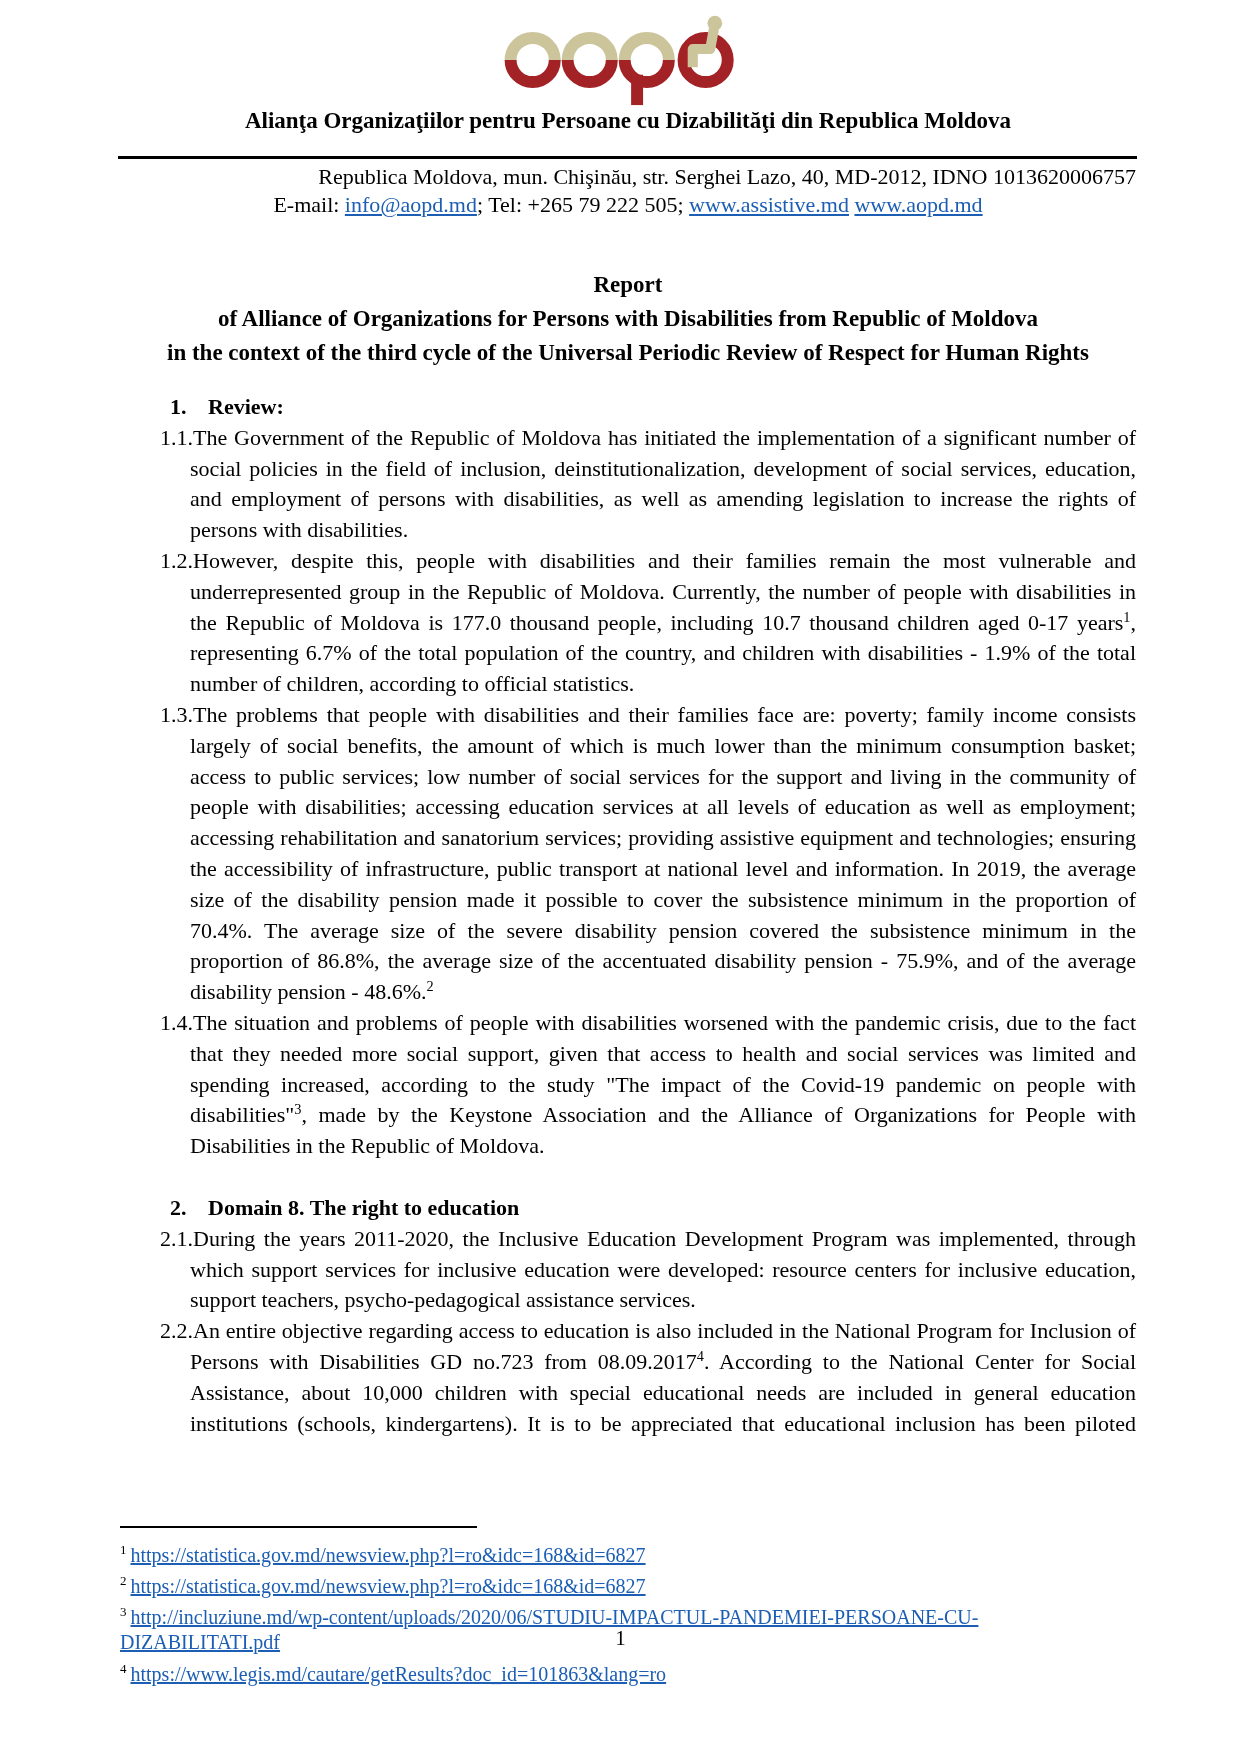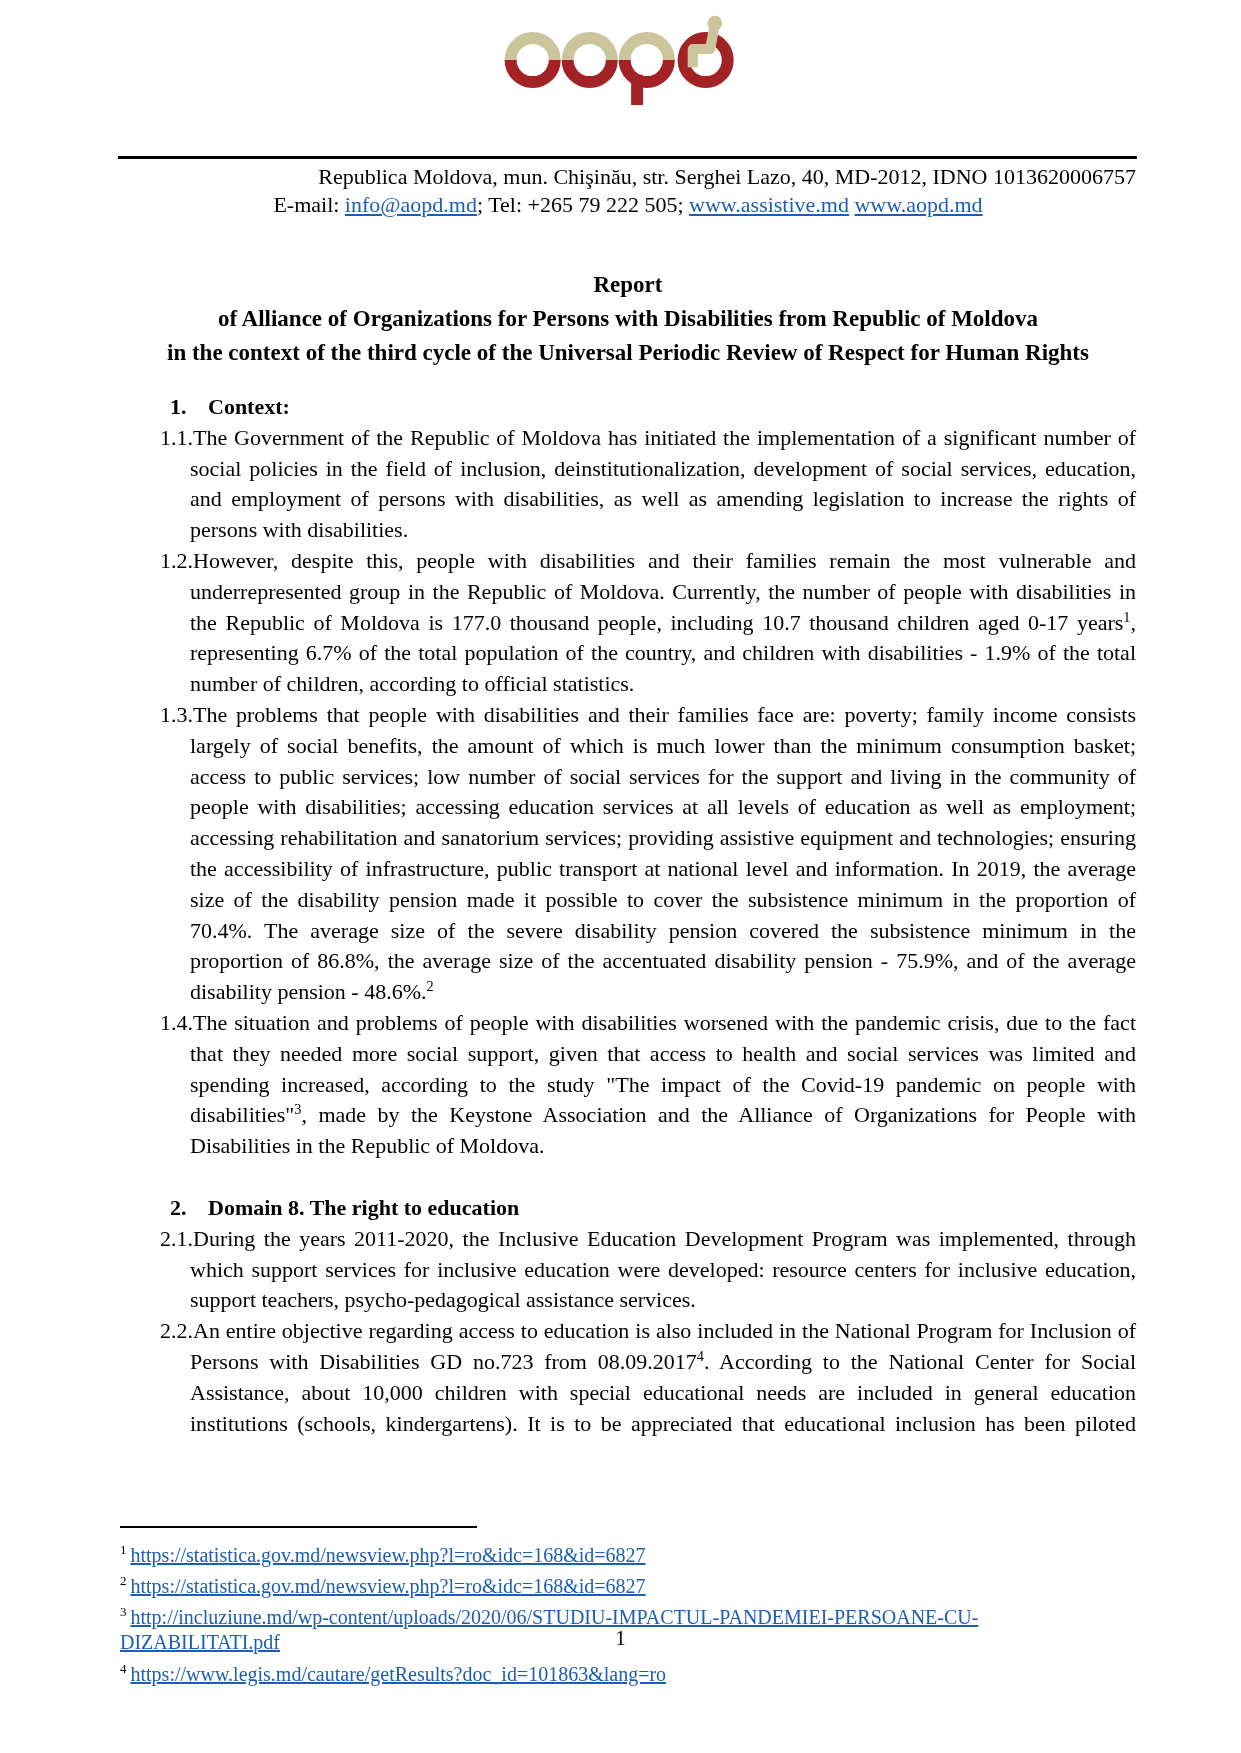--- a/index.html
+++ b/index.html
@@ -82,36 +82,37 @@
       <path class="lg-top" d="M 134 50 A 24 24 0 0 1 182 50" fill="none" stroke-width="13"></path>
       <path class="lg-bot" d="M 134 50 A 24 24 0 0 0 182 50" fill="none" stroke-width="13"></path>
       <rect class="lg-red-fill" x="141" y="66" width="13" height="33"></rect>
 
       <circle class="lg-red" cx="222" cy="50" r="24" fill="none" stroke-width="13"></circle>
       <circle class="lg-beige-fill" cx="232" cy="10" r="8"></circle>
       <path class="lg-beige-stroke" d="M 231 16 L 227 38 L 208 38 L 208 58" fill="none" stroke-width="11" stroke-linejoin="round"></path>
     </svg>
   </div>
 
+  <div class="org-name">Alianţa Organizaţiilor pentru Persoane cu Dizabilităţi din Republica Moldova</div>
 
   <div class="head-rule"></div>
 
   <div class="address-line">Republica Moldova, mun. Chişinău, str. Serghei Lazo, 40, MD-2012, IDNO 1013620006757</div>
 
   <div class="contact-line"><span>E-mail: </span><a class="lnk">info@aopd.md</a><span>; Tel: +265 79 222 505; </span><a class="lnk">www.assistive.md</a><span> </span><a class="lnk">www.aopd.md</a></div>
 
   <div class="title-block">
     <div>Report</div>
     <div>of Alliance of Organizations for Persons with Disabilities from Republic of Moldova</div>
     <div>in the context of the third cycle of the Universal Periodic Review of Respect for Human Rights</div>
   </div>
 
   <div class="body-block" id="sections-host">
       <div class="section">
-        <div class="section-heading"><span class="sec-num">1.</span><span>Context:</span></div>
+        <div class="section-heading"><span class="sec-num">1.</span><span>Review:</span></div>
         <div class="para">1.1.The Government of the Republic of Moldova has initiated the implementation of a significant number of social policies in the field of inclusion, deinstitutionalization, development of social services, education, and employment of persons with disabilities, as well as amending legislation to increase the rights of persons with disabilities.</div>
         <div class="para">1.2.However, despite this, people with disabilities and their families remain the most vulnerable and underrepresented group in the Republic of Moldova. Currently, the number of people with disabilities in the Republic of Moldova is 177.0 thousand people, including 10.7 thousand children aged 0-17 years<sup>1</sup>, representing 6.7% of the total population of the country, and children with disabilities - 1.9% of the total number of children, according to official statistics.</div>
         <div class="para">1.3.The problems that people with disabilities and their families face are: poverty; family income consists largely of social benefits, the amount of which is much lower than the minimum consumption basket; access to public services; low number of social services for the support and living in the community of people with disabilities; accessing education services at all levels of education as well as employment; accessing rehabilitation and sanatorium services; providing assistive equipment and technologies; ensuring the accessibility of infrastructure, public transport at national level and information. In 2019, the average size of the disability pension made it possible to cover the subsistence minimum in the proportion of 70.4%. The average size of the severe disability pension covered the subsistence minimum in the proportion of 86.8%, the average size of the accentuated disability pension - 75.9%, and of the average disability pension - 48.6%.<sup>2</sup></div>
         <div class="para">1.4.The situation and problems of people with disabilities worsened with the pandemic crisis, due to the fact that they needed more social support, given that access to health and social services was limited and spending increased, according to the study "The impact of the Covid-19 pandemic on people with disabilities"<sup>3</sup>, made by the Keystone Association and the Alliance of Organizations for People with Disabilities in the Republic of Moldova.</div>
       </div>
       <div class="section">
         <div class="section-heading"><span class="sec-num">2.</span><span>Domain 8. The right to education</span></div>
         <div class="para">2.1.During the years 2011-2020, the Inclusive Education Development Program was implemented, through which support services for inclusive education were developed: resource centers for inclusive education, support teachers, psycho-pedagogical assistance services.</div>
         <div class="para justify-last">2.2.An entire objective regarding access to education is also included in the National Program for Inclusion of Persons with Disabilities GD no.723 from 08.09.2017<sup>4</sup>. According to the National Center for Social Assistance, about 10,000 children with special educational needs are included in general education institutions (schools, kindergartens). It is to be appreciated that educational inclusion has been piloted</div>
       </div>

